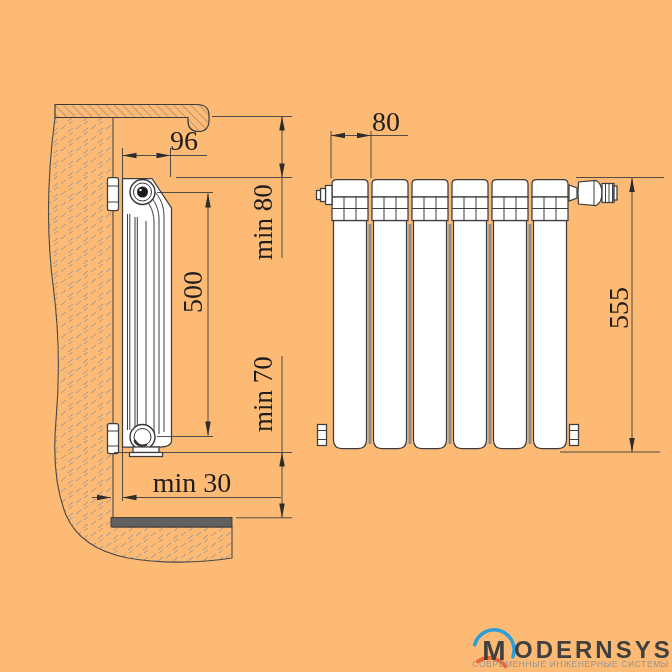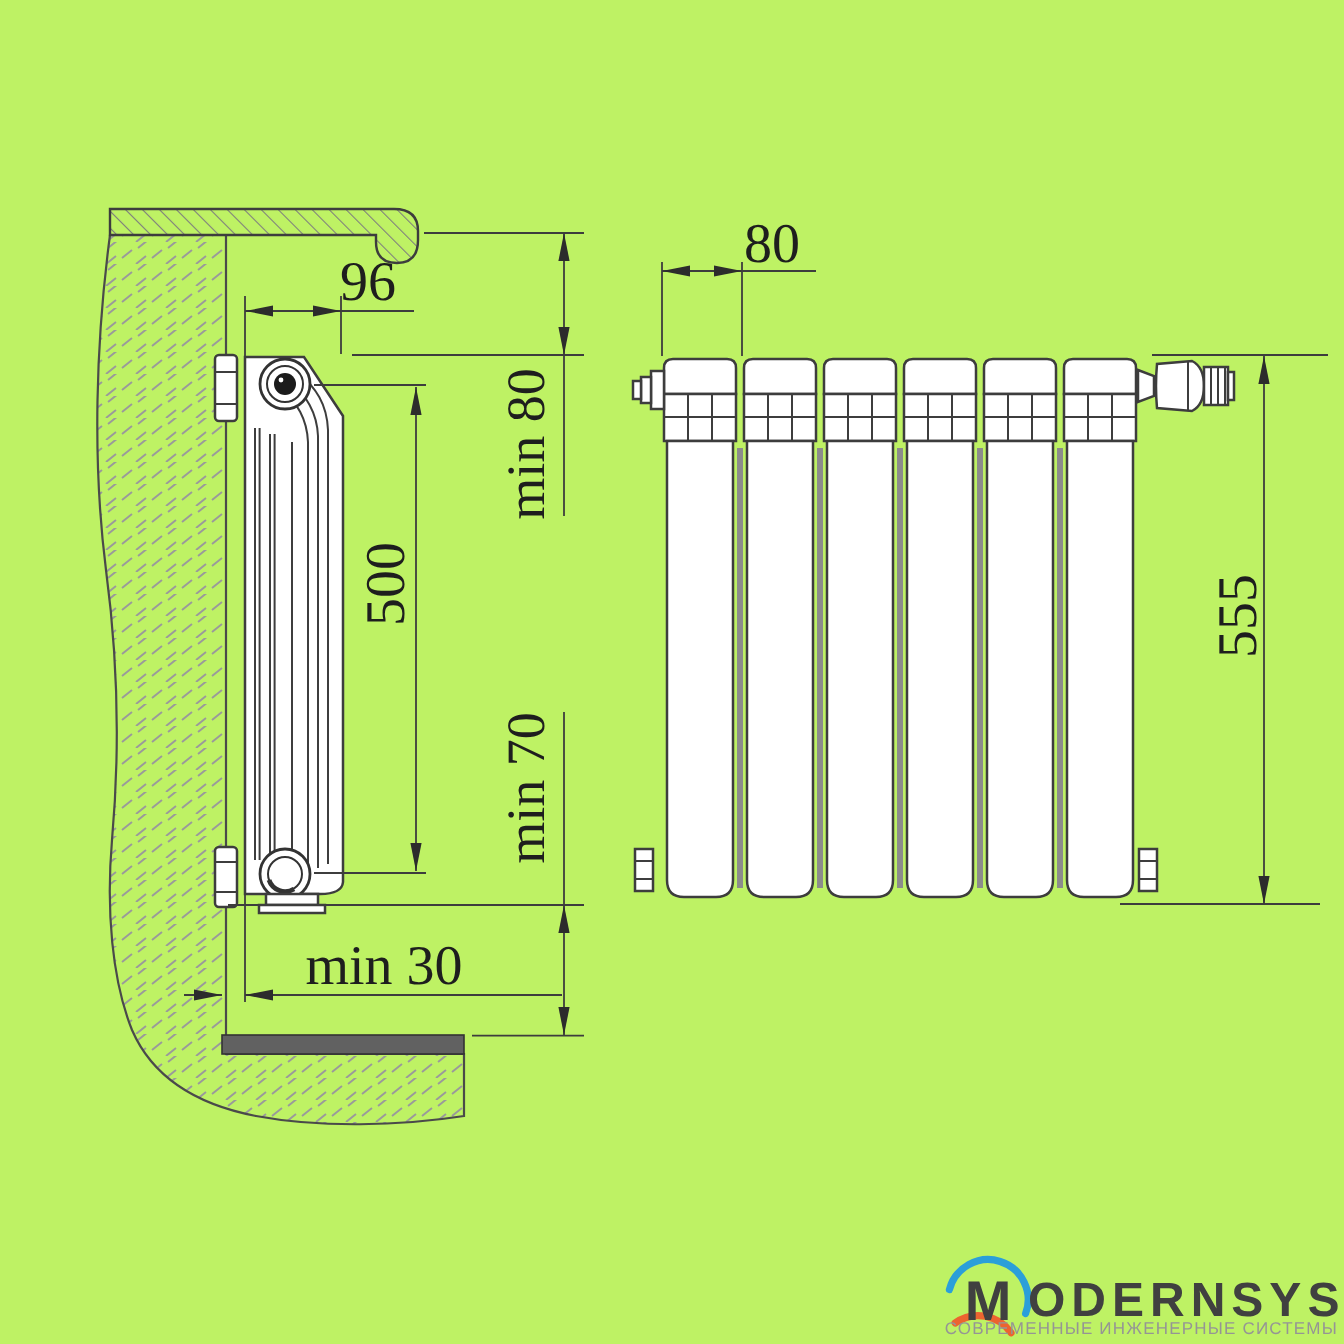--- a/index.html
+++ b/index.html
@@ -1,16 +1,16 @@
 <!DOCTYPE html>
 <html><head>
 <meta charset="utf-8">
 <style>
   html,body{margin:0;padding:0;background:#ffffff;}
-  .stage{width:672px;height:672px;position:relative;background:#bef264;overflow:hidden;}
+  .stage{width:672px;height:672px;position:relative;background:#fdba74;overflow:hidden;}
   .ln  {stroke:#3d3d3d;stroke-width:1;fill:none;}
   .fillw{fill:#ffffff;stroke:#3d3d3d;stroke-width:1.25;}
   .dim {stroke:#3d3d3d;stroke-width:0.9;fill:none;}
   .arr {fill:#2c2c2c;stroke:none;}
   .dimtxt{font-family:"Liberation Serif","DejaVu Serif",serif;fill:#1e1e1e;}
   .brand{font-family:"Liberation Sans","DejaVu Sans",sans-serif;font-weight:bold;fill:#404040;}
   .sub{font-family:"Liberation Sans","DejaVu Sans",sans-serif;fill:#959595;}
 </style>
 </head>
 <body>

